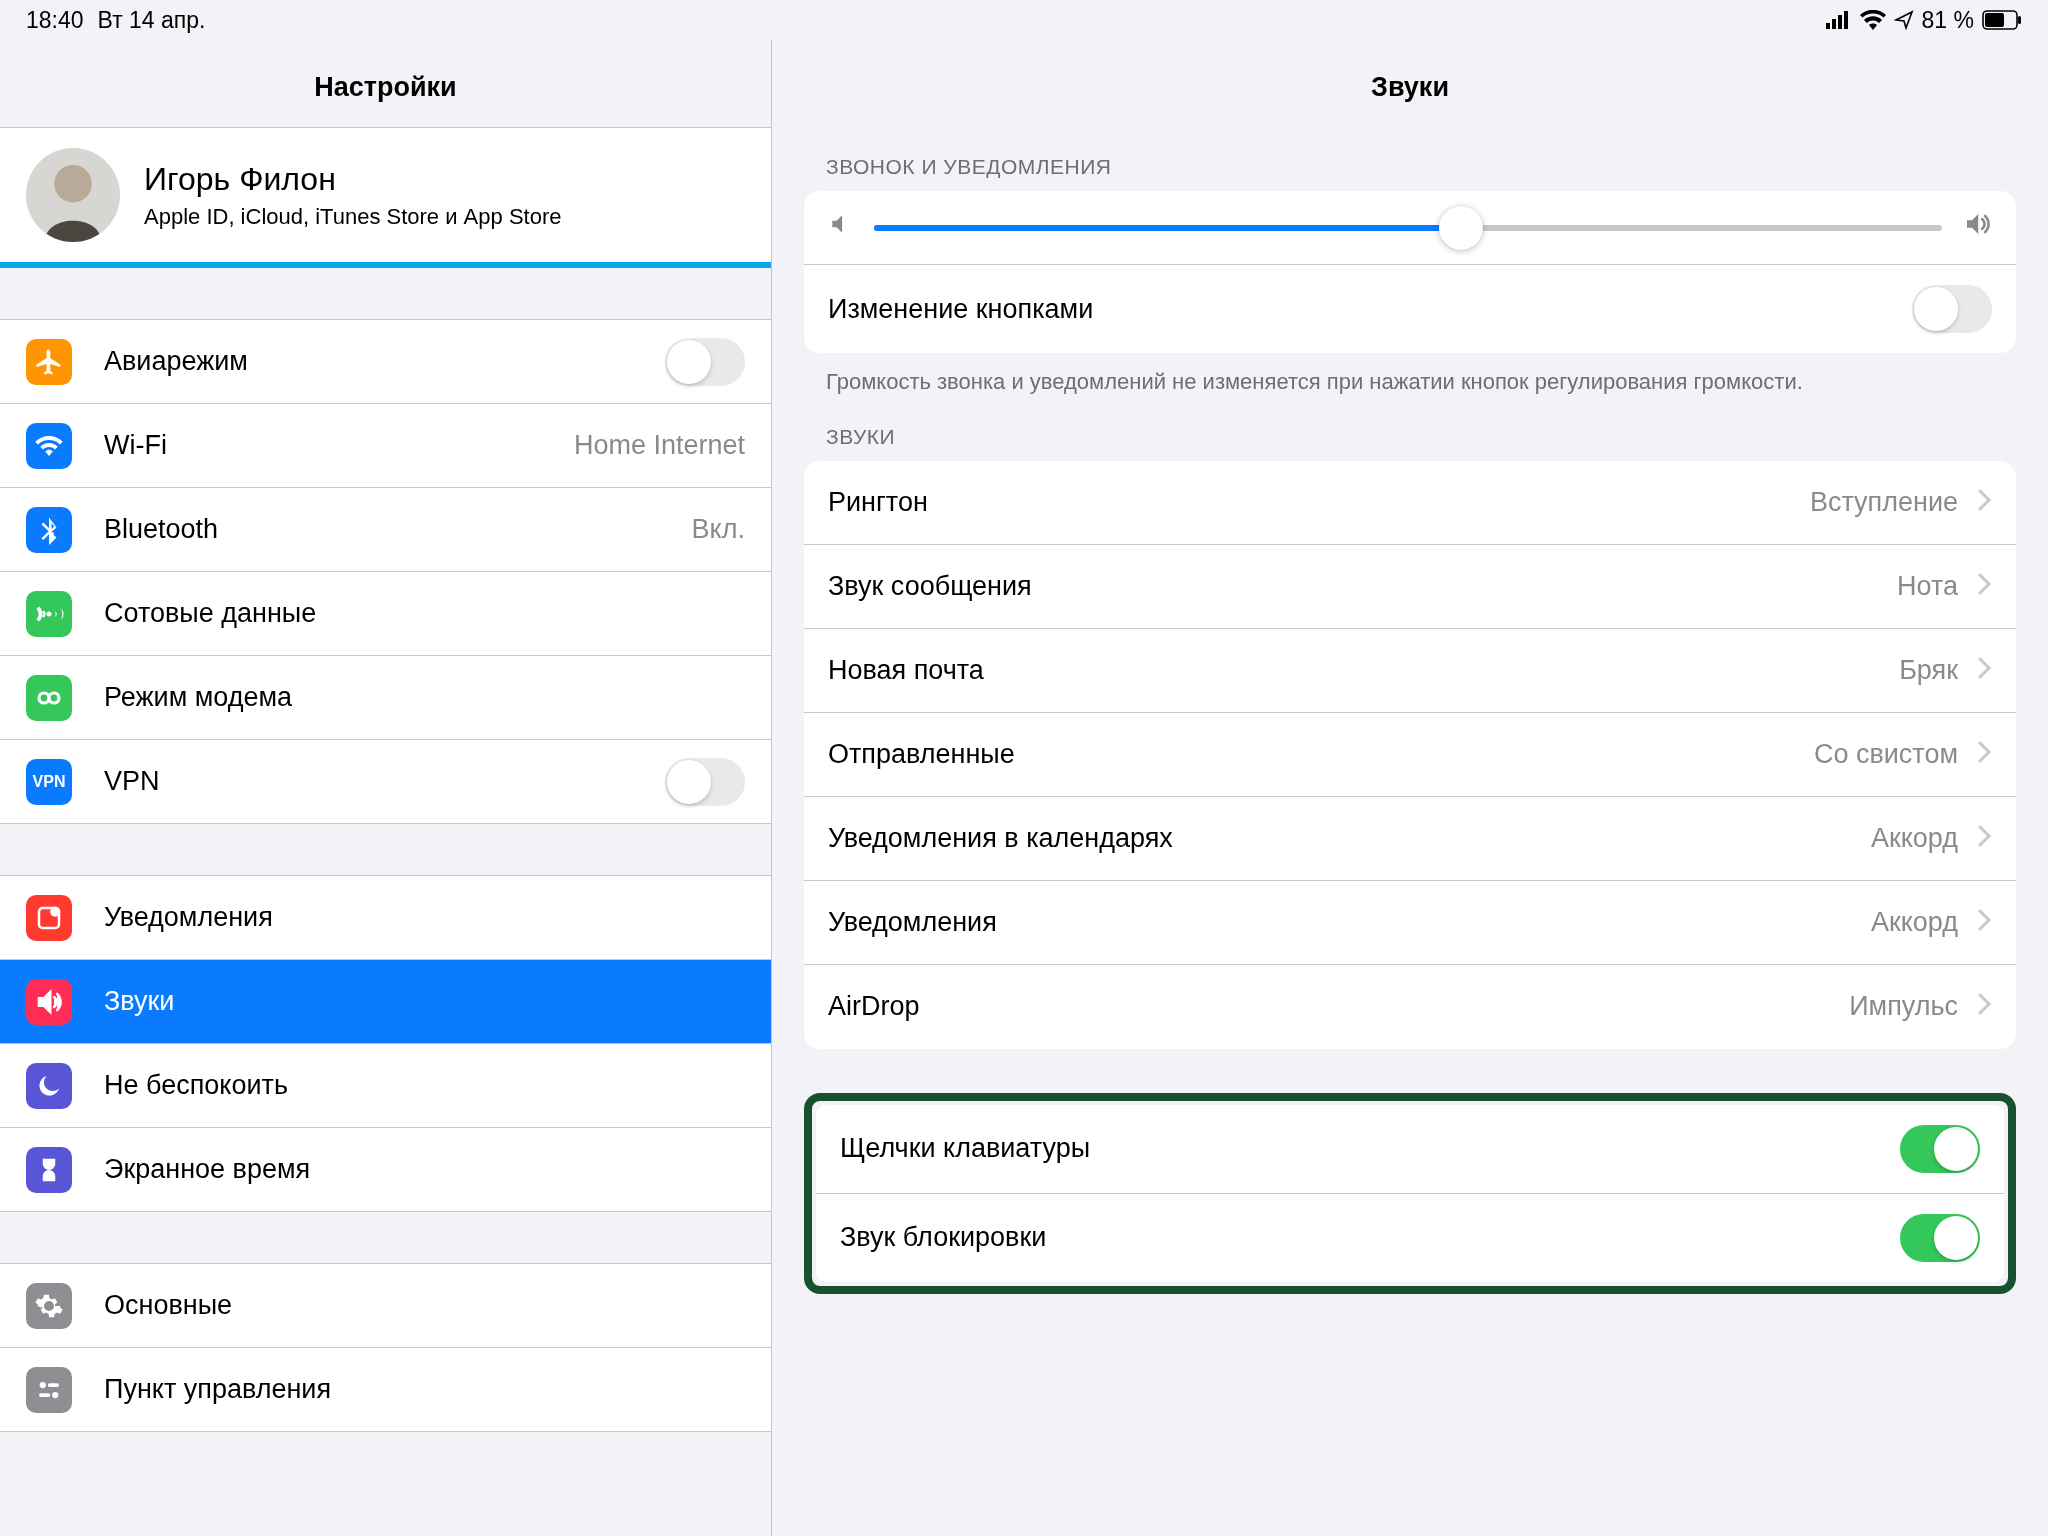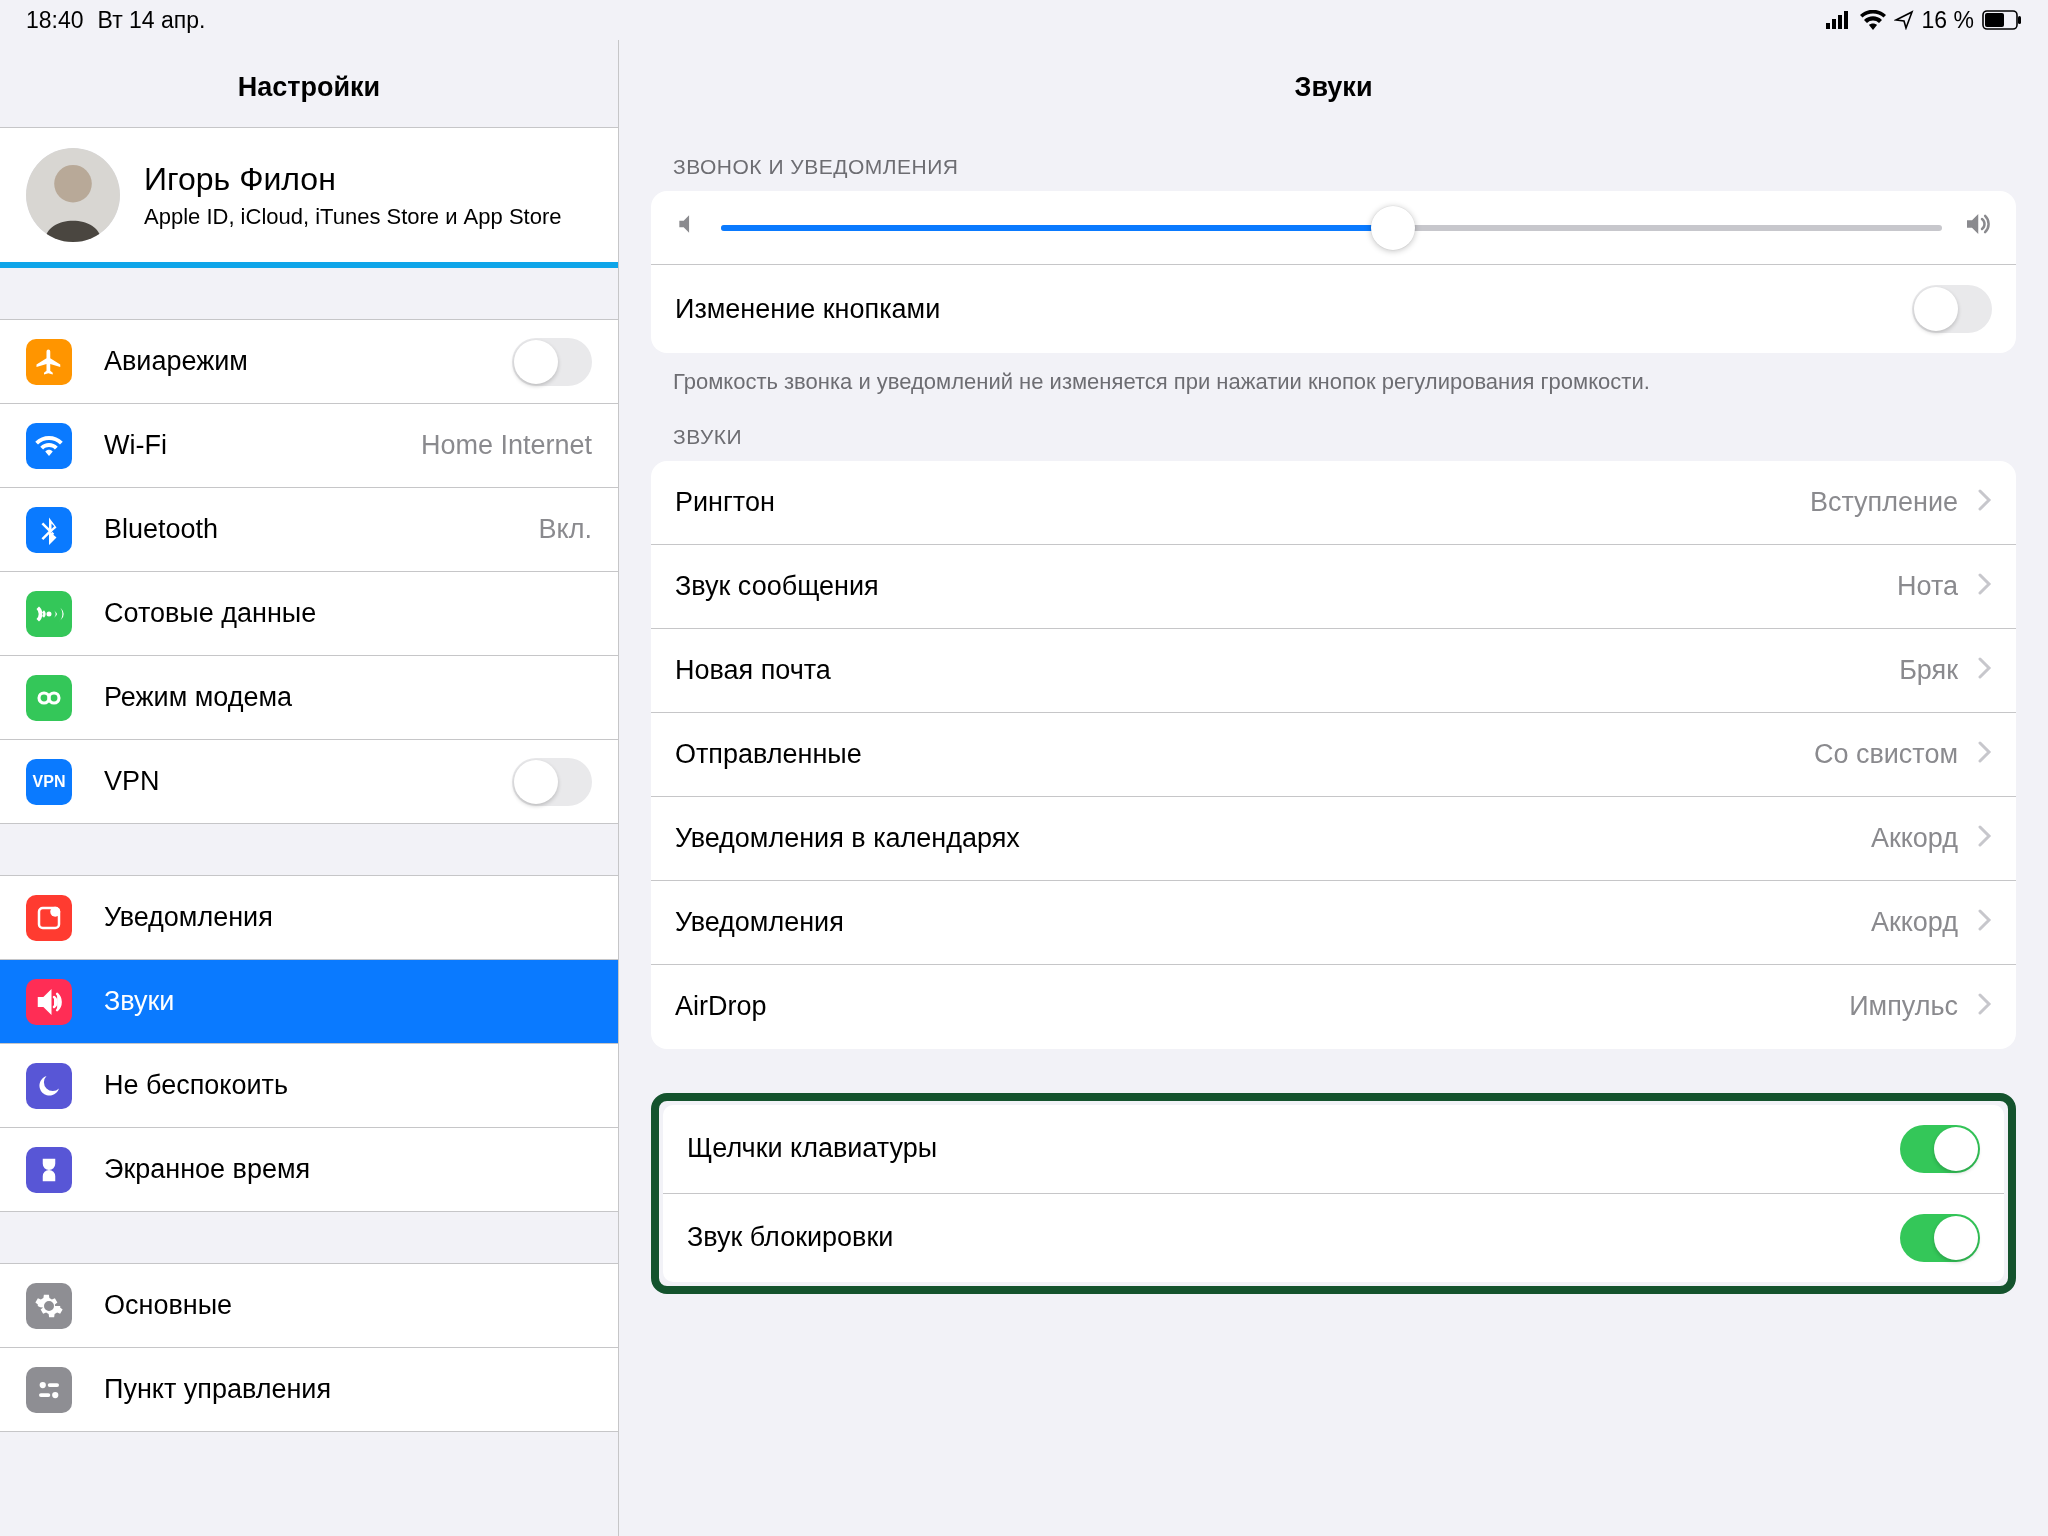--- a/index.html
+++ b/index.html
@@ -15,21 +15,21 @@
     display: flex; align-items: center; justify-content: space-between;
     padding: 0 26px;
     font-size: 23px; font-weight: 500;
   }
   .statusbar .left { display: flex; gap: 14px; align-items: center; }
   .statusbar .right { display: flex; gap: 8px; align-items: center; }
   .status-icon svg { display: block; }
   .battery-box { display: inline-flex; align-items: center; gap: 6px; }
 
   .split { position: absolute; top: 40px; left: 0; right: 0; bottom: 0; display: flex; }
-  .sidebar { width: 619px; border-right: 1px solid #c6c6c8; display: flex; flex-direction: column; }
+  .sidebar { width: 772px; border-right: 1px solid #c6c6c8; display: flex; flex-direction: column; }
   .sidebar-title {
     text-align: center; font-size: 27px; font-weight: 600; padding: 32px 0 24px;
     border-bottom: 1px solid #c6c6c8; background: #f2f2f7;
   }
   .sidebar-scroll { flex: 1; overflow: hidden; }
   .account-row {
     display: flex; align-items: center; gap: 24px;
     background: #fff; padding: 20px 26px;
     border-bottom: 6px solid #0ea5e9;
   }
@@ -126,21 +126,21 @@
     <span class="status-icon">
       <svg width="26" height="20" viewBox="0 0 26 20">
           <path d="M13 20l-4-5c2-2 6-2 8 0zM4 10c5-5 13-5 18 0l-3 3c-3.3-3.3-8.7-3.3-12 0zM0 5C7-2 19-2 26 5l-2.5 2.5C18 2 8 2 2.5 7.5z" fill="#000"></path>
         </svg>
     </span>
     <span class="status-icon">
       <svg width="20" height="20" viewBox="0 0 20 20">
           <path d="M2 10 L18 2 L12 18 L10 11 Z" fill="none" stroke="#000" stroke-width="1.6"></path>
         </svg>
     </span>
-    <span>16 %</span>
+    <span>81 %</span>
     <span class="battery-box">
       <svg width="40" height="20" viewBox="0 0 40 20">
           <rect x="1" y="1" width="34" height="18" rx="4" fill="none" stroke="#000" stroke-width="1.6"></rect>
           <rect x="3" y="3" width="19" height="14" rx="2" fill="#000"></rect>
           <rect x="36" y="6" width="3" height="8" rx="1.5" fill="#000"></rect>
         </svg>
     </span>
   </div>
 </div>
 

